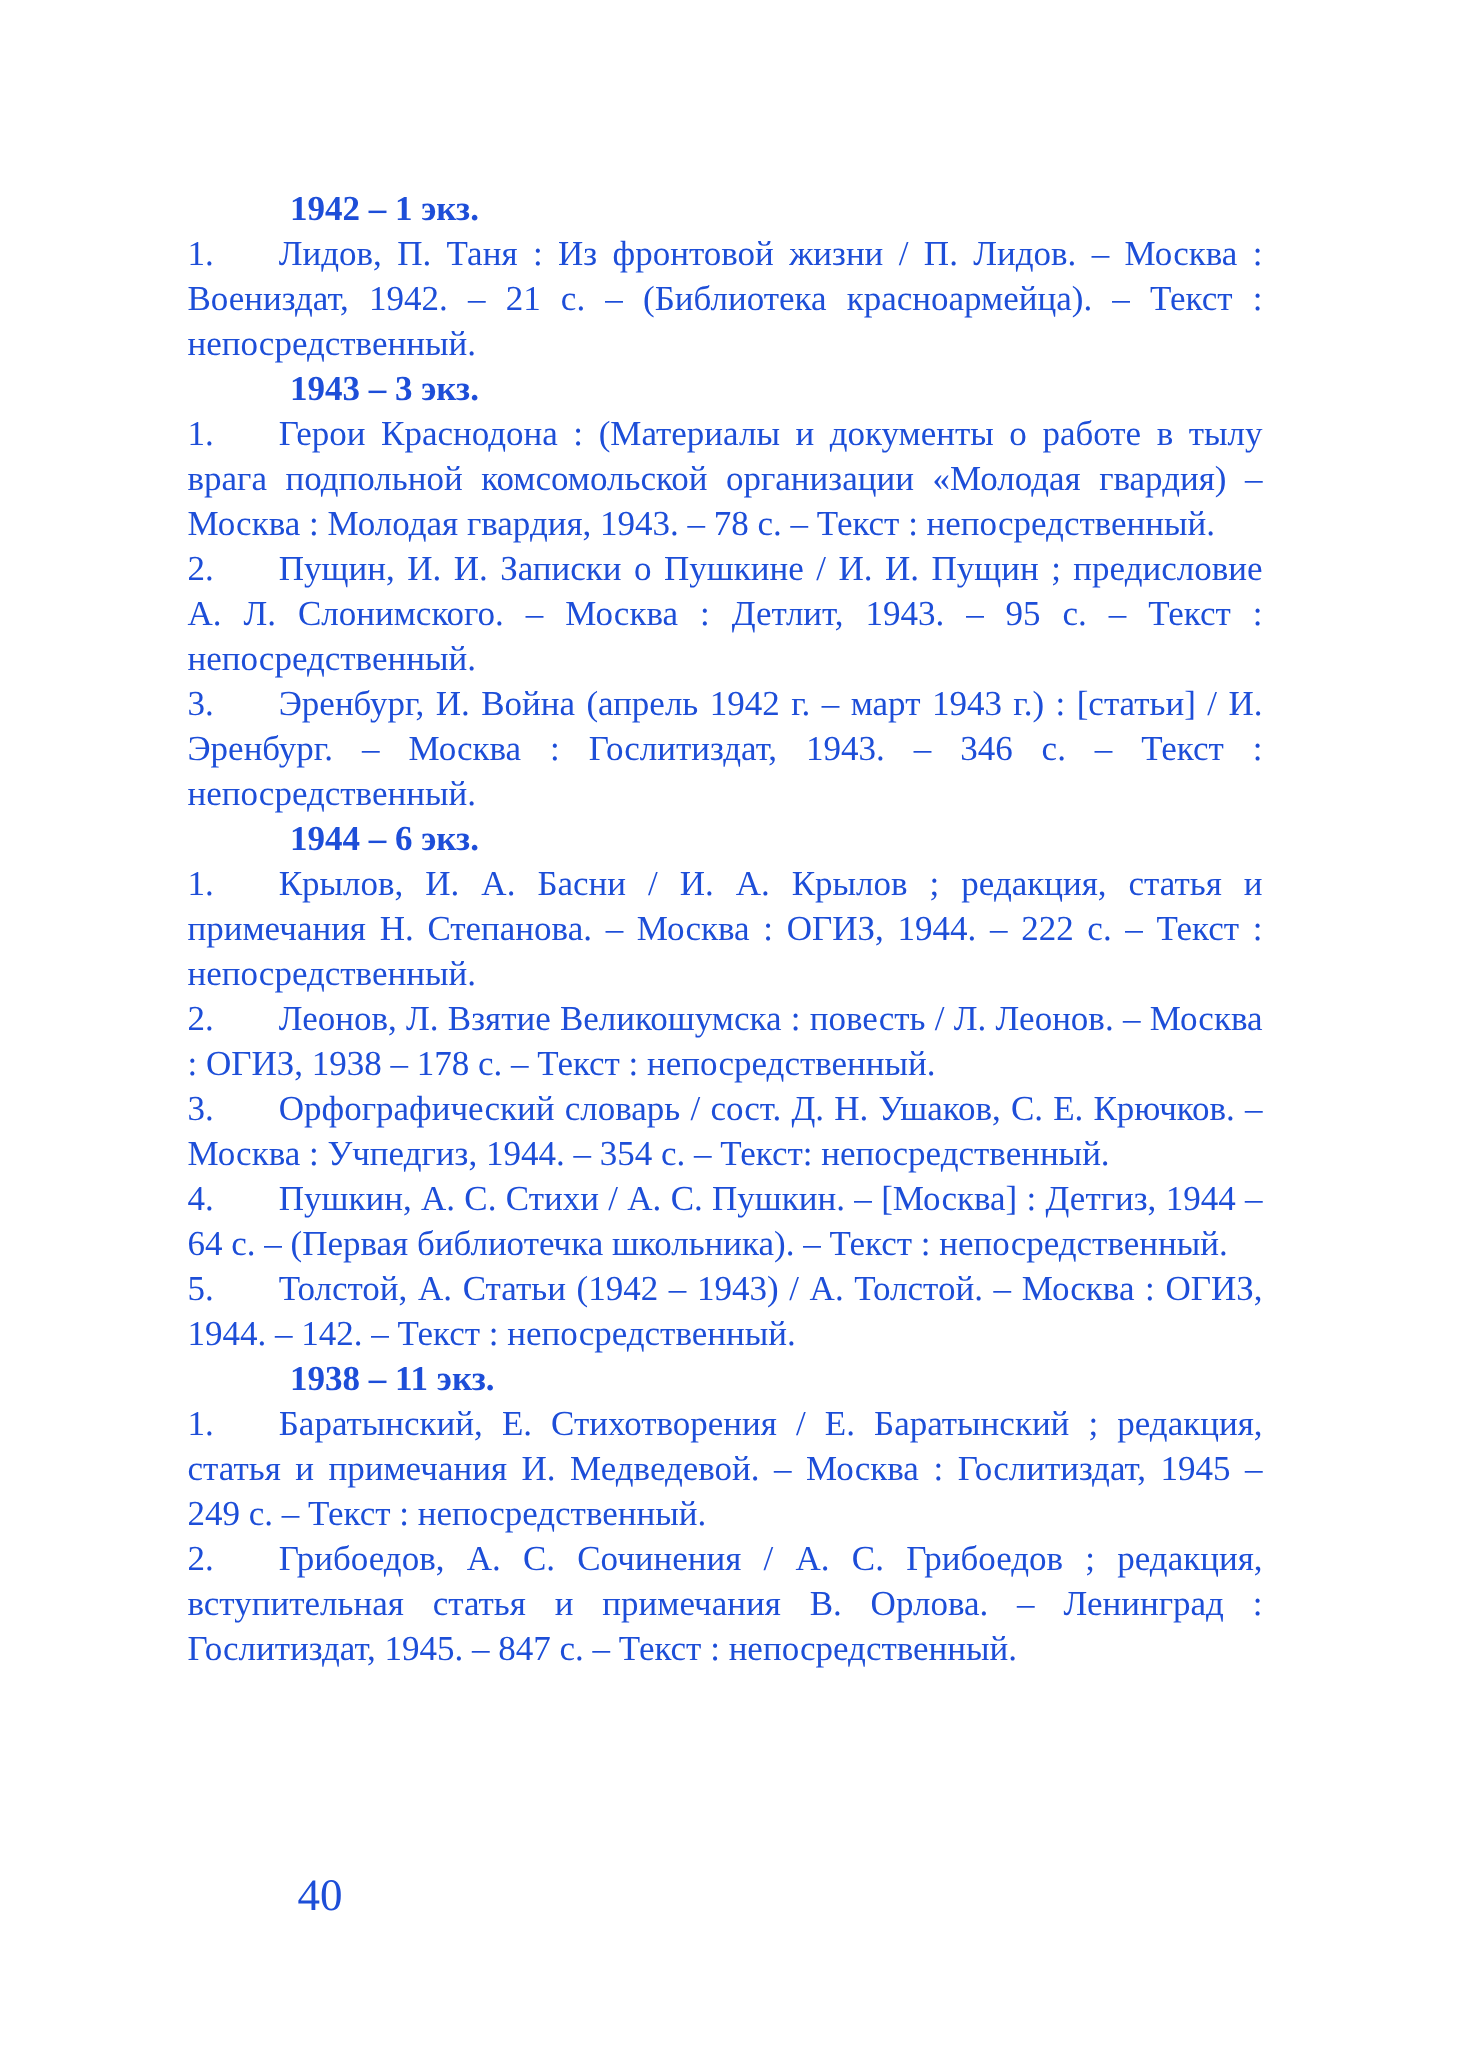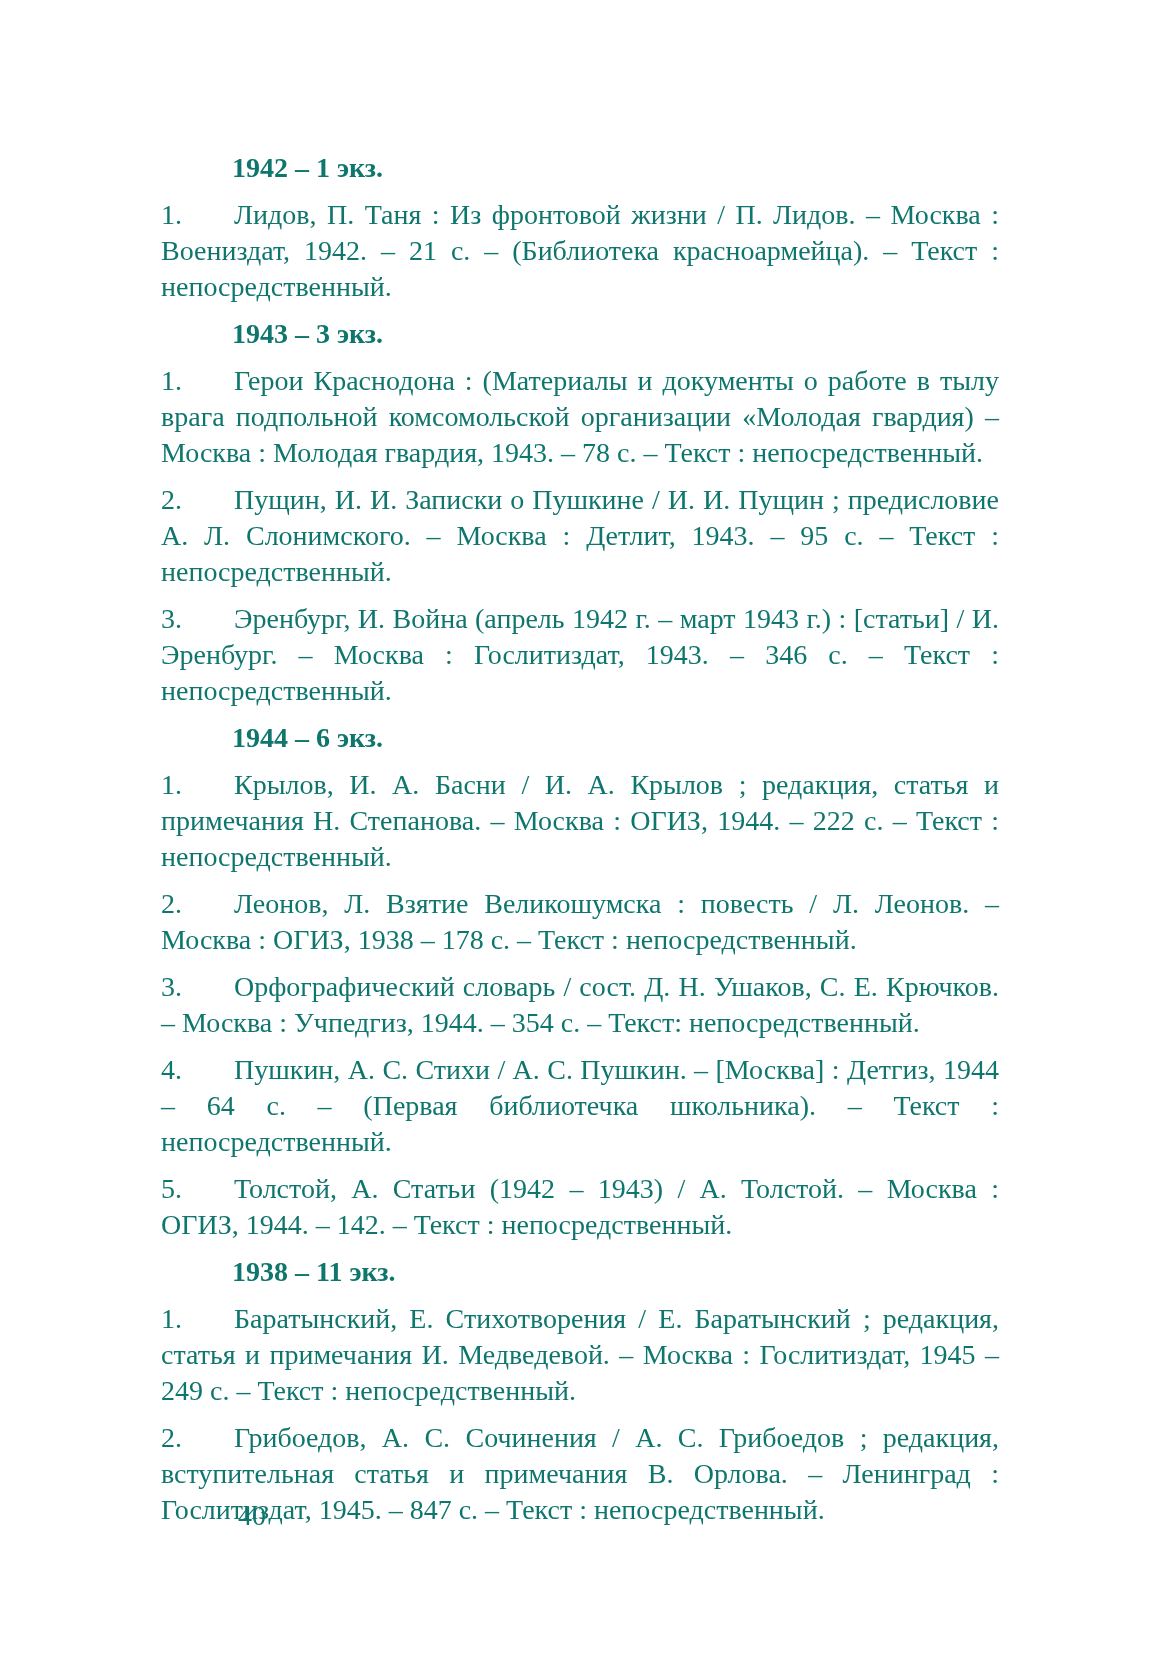--- a/index.html
+++ b/index.html
@@ -5,53 +5,53 @@
   html, body {
     margin: 0;
     padding: 0;
     background: #ffffff;
   }
   .page {
     position: relative;
     width: 1170px;
     height: 1654px;
     background: #ffffff;
-    color: #0f766e;
+    color: #1d4ed8;
     font-family: "Liberation Serif", serif;
     overflow: hidden;
   }
   .content {
     position: absolute;
     left: 150px;
     top: 150px;
     width: 860px;
     font-size: 28px;
     line-height: 36px;
   }
   .year-heading {
     margin: 0;
     padding-left: 82px;
     font-size: 28px;
     font-weight: bold;
     line-height: 36px;
   }
   .entry {
-    margin: 11px;
+    margin: 0;
     text-align: justify;
     hyphens: none;
   }
   .entry-num {
     display: inline-block;
     width: 73px;
   }
   .page-number {
     position: absolute;
     left: 238px;
     top: 1498px;
-    font-size: 28px;
+    font-size: 36px;
     line-height: 36px;
   }
 </style>
 </head>
 <body>
 
 <div class="page">
   <div class="content" id="bibliography">
   <section>
     <h2 class="year-heading">1942 – 1 экз.</h2>

